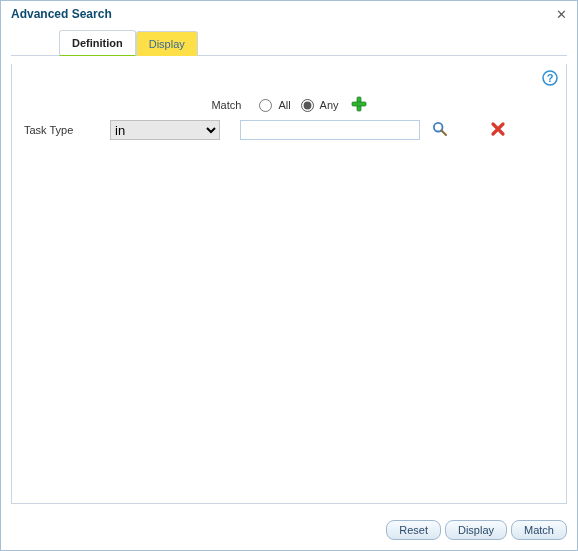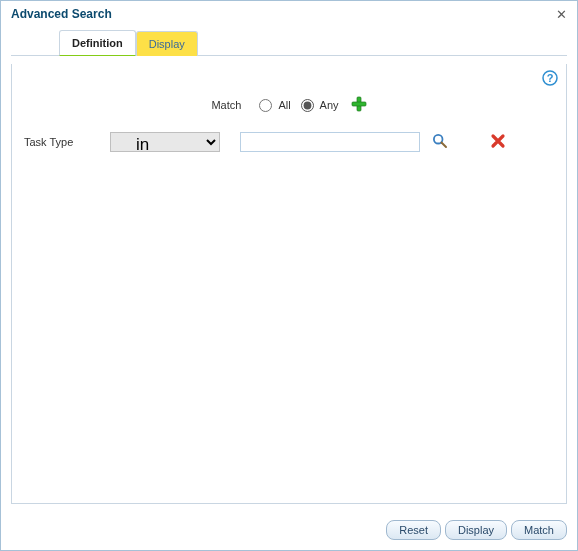--- a/index.html
+++ b/index.html
@@ -111,37 +111,37 @@
   }
   .radio-group input[type=radio] {
     margin: 0 2px 0 6px;
     accent-color: #555;
   }
   .plus-icon {
     margin-left: 6px;
     cursor: pointer;
   }
   .criteria-row {
-    margin-top: 18px;
+    margin-top: 6px;
     gap: 6px;
   }
   .criteria-row .field-label {
     width: 80px;
   }
   .select-wrap {
     position: relative;
   }
   select.op {
     width: 110px;
     height: 20px;
     border: 1px solid #bfbfbf;
     background: #e8e8e8;
     font-family: inherit;
-    font-size: 17px;
-    padding: 1px 21px;
+    font-size: 13px;
+    padding: 1px 0;
   }
   input.valbox {
     width: 180px;
     height: 20px;
     border: 1px solid #b9d0e4;
     background: #fff;
     padding: 2px 4px;
     font-family: inherit;
     font-size: 11px;
     margin-left: 14px;

